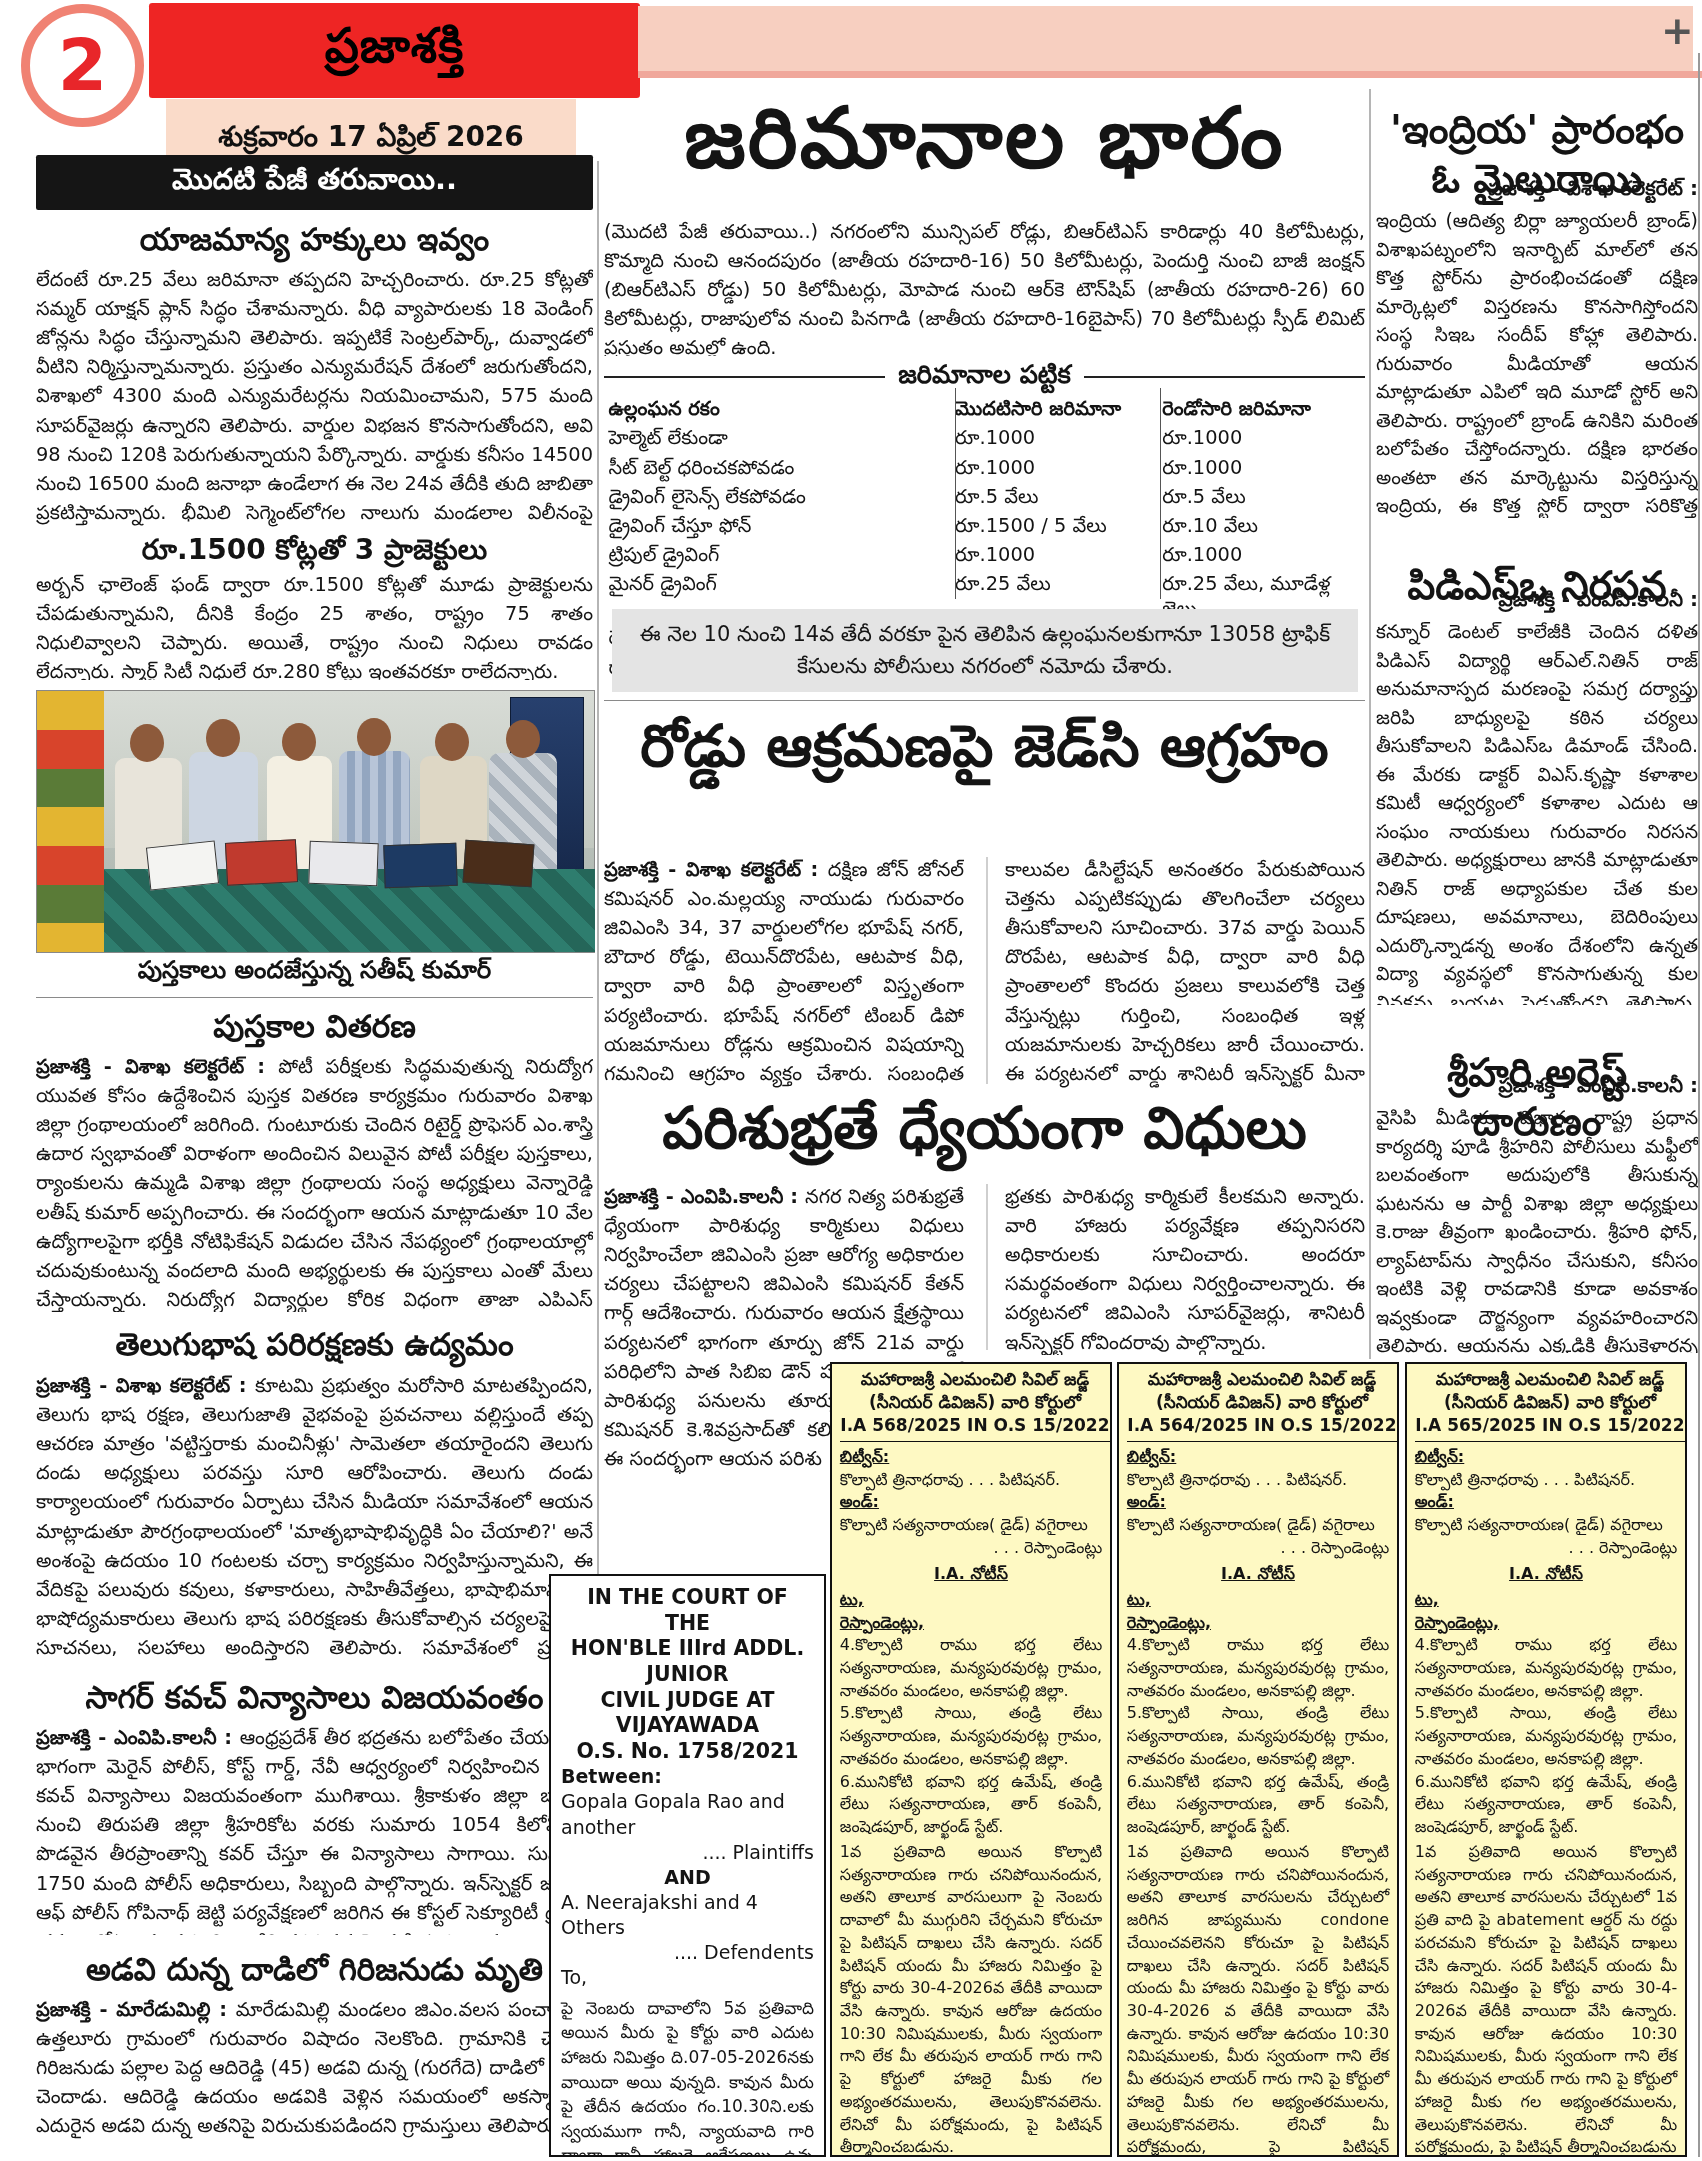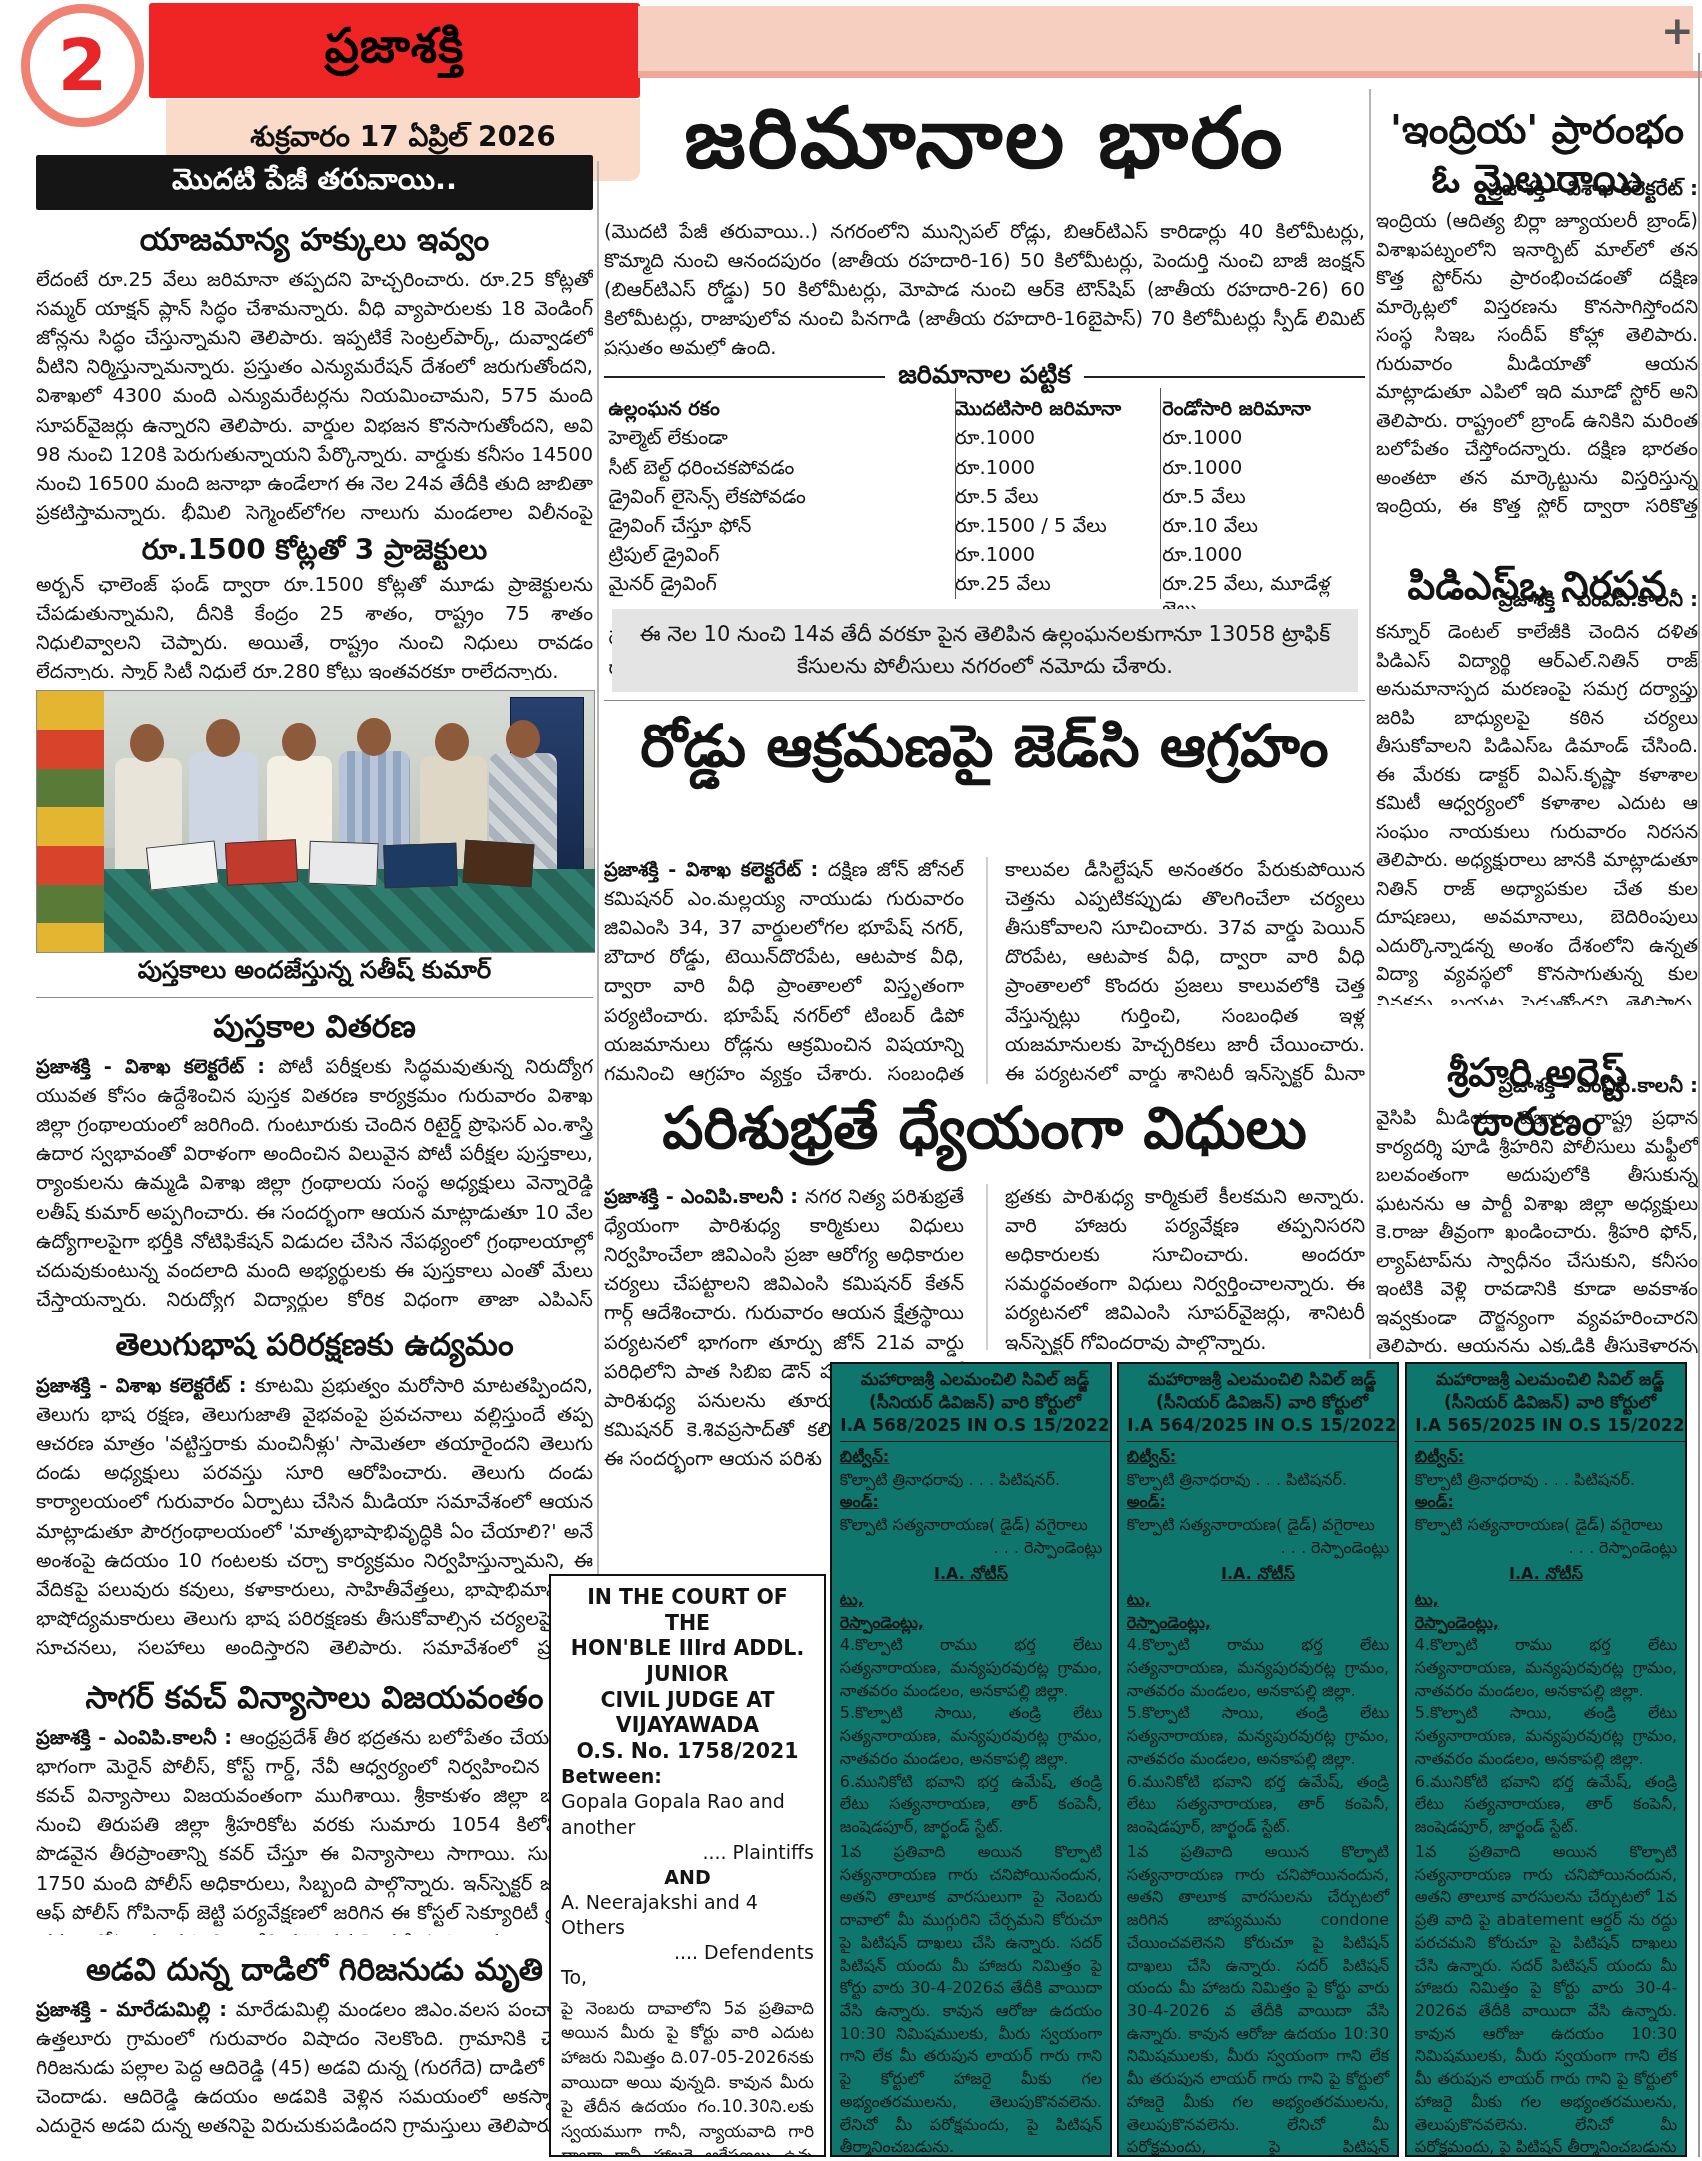--- a/index.html
+++ b/index.html
@@ -20,21 +20,21 @@
   }
   .pagenum{font-size:71px;font-weight:bold;color:#e8262a;line-height:1;}
   .masthead-box{
     left:149px;top:3.3px;width:491px;height:95px;background:#ee2524;
     display:flex;align-items:center;justify-content:center;border-radius:3.3px;
   }
   .masthead{color:#000000;font-size:48px;font-weight:bold;letter-spacing:1.1px;}
   .pink-strip{left:638px;top:5.5px;width:1055px;height:65px;background:#f7cfc0;}
   .pink-strip2{left:638px;top:71px;width:1065px;height:6.7px;background:#f0a79b;}
   .date-band{
-    left:166px;top:99px;width:474px;height:82px;background:#fadbc9;
+    left:166px;top:99px;width:410px;height:82px;background:#fadbc9;
     display:flex;align-items:center;justify-content:center;border-radius:0 0 10px 10px;
   }
   .date{font-size:28px;font-weight:bold;color:#111;}
   .crop-mark{left:1661px;top:7.8px;font-size:39px;color:#555;font-weight:bold;}
   .edge-line{left:1698px;top:53px;width:1.7px;height:2104px;background:#999;}
 
   
   .vsep{width:1.7px;background:#b5b5b5;}
 
   
@@ -99,21 +99,21 @@
   
   .court-en{
     left:549px;top:1574px;width:277px;height:583px;border:2.2px solid #111;background:#fff;
     box-sizing:border-box;padding:9px 10px;font-size:19px;line-height:1.32;
   }
   .court-en .t{font-weight:bold;text-align:center;font-size:20.5px;line-height:1.25;}
   .court-en .lbl{font-weight:bold;}
   .court-en .te{font-size:17px;line-height:1.45;text-align:justify;margin-top:5.5px;}
 
   .court-te{
-    top:1362px;width:282px;height:795px;border:2.8px solid #111;background:#0f766e;
+    top:1362px;width:282px;height:795px;border:2.8px solid #111;background:#fef9c3;
     box-sizing:border-box;padding:5.5px 7.8px;font-size:16px;line-height:1.42;overflow:hidden;
   }
   .court-te .hd{font-weight:bold;text-align:center;font-size:17px;line-height:1.35;border-bottom:1.7px solid #111;padding-bottom:3.3px;margin:-1.1px -7.8px 4.4px;-webkit-margin-start:0;}
   .court-te .case{font-weight:bold;}
   .u{text-decoration:underline;font-weight:bold;}
   .ia{text-align:center;font-weight:bold;text-decoration:underline;margin:3.3px 0;}
   .resp{text-align:justify;}
   .tbody{text-align:justify;margin-top:2.2px;}
 </style>
 </head>

